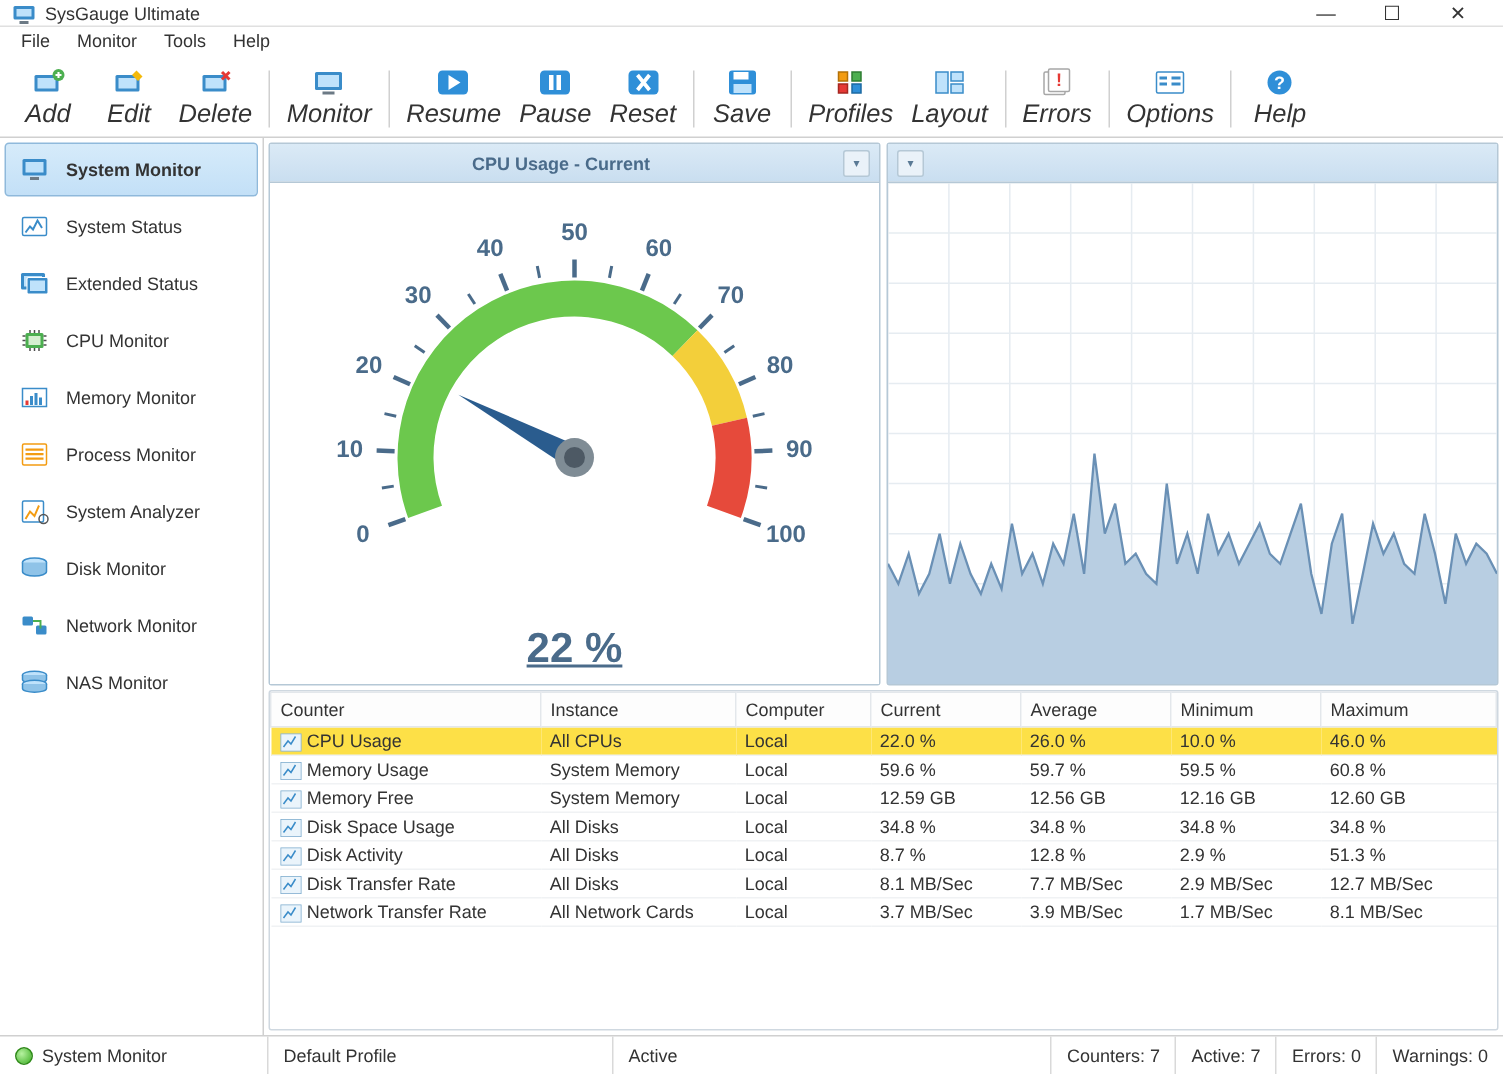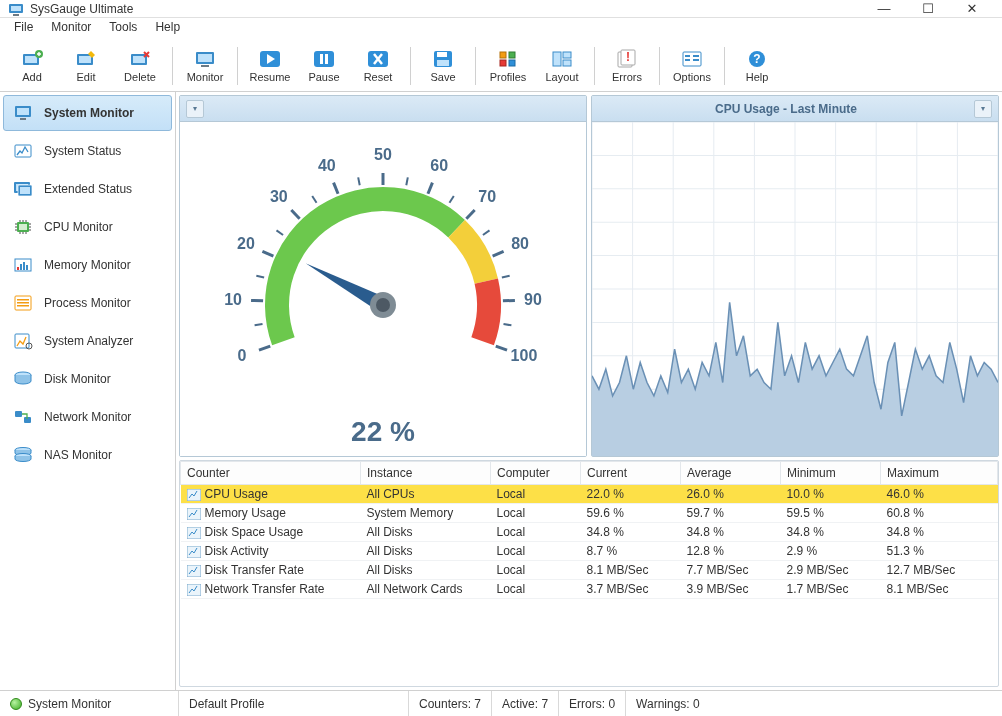--- a/index.html
+++ b/index.html
@@ -10,40 +10,40 @@
 .titlebar .title { font-size: 12px; color: #333; }
 .titlebar .window-controls { margin-left: auto; display: flex; }
 .window-controls .wc { width: 44px; height: 29px; display: flex; align-items: center; justify-content: center; font-size: 13px; color: #333; cursor: default; }
 
 .menubar { height: 22px; display: flex; align-items: flex-start; padding: 0 6px; gap: 2px; }
 .menubar .menu-item { padding: 2px 8px; font-size: 12px; cursor: default; }
 
 .toolbar { height: 52px; display: flex; align-items: center; padding: 4px 6px; gap: 2px; border-bottom: 1px solid #d0d0d0; }
 .toolbar .tbtn { display: flex; flex-direction: column; align-items: center; justify-content: center; min-width: 52px; height: 46px; padding: 2px 4px; border: 1px solid transparent; border-radius: 3px; cursor: default; }
 .toolbar .tbtn .ticon { width: 26px; height: 22px; display: flex; align-items: center; justify-content: center; }
-.toolbar .tbtn .tlabel { font-size: 11px; color: #333; margin-top: 1px; }
+.toolbar .tbtn .tlabel { font-size: 17px; color: #333; margin-top: 1px; font-style: italic; }
 .toolbar .sep { width: 1px; height: 38px; background: #d0d0d0; margin: 0 4px; }
 
 .main { flex: 1; display: flex; overflow: hidden; }
 
 .sidebar { width: 176px; border-right: 1px solid #d0d0d0; display: flex; flex-direction: column; padding-top: 2px; background: #fff; }
 .sidebar .sitem { display: flex; align-items: center; height: 36px; padding: 0 8px; font-size: 12px; cursor: default; margin: 1px 3px; border: 1px solid transparent; border-radius: 3px; }
 .sidebar .sitem.selected { background: linear-gradient(#d6ebfa, #c3e0f7); border-color: #8fb9db; font-weight: bold; }
 .sidebar .sitem .sicon { width: 22px; height: 18px; margin-right: 10px; display: flex; align-items: center; justify-content: center; }
 
 .content { flex: 1; display: flex; flex-direction: column; padding: 3px; gap: 3px; min-width: 0; }
 .panels { display: flex; gap: 4px; height: 362px; }
 .panel { flex: 1; border: 1px solid #b5c8d6; border-radius: 2px; display: flex; flex-direction: column; min-width: 0; }
 .panel-header { height: 26px; background: linear-gradient(#dbeaf6, #c9def0); border-bottom: 1px solid #b5c8d6; display: flex; align-items: center; padding: 0 6px; }
 .panel-title { flex: 1; text-align: center; font-weight: bold; color: #4a6b8a; font-size: 12px; }
 .panel-options-btn { width: 18px; height: 18px; border: 1px solid #b5c8d6; border-radius: 2px; background: #eaf2f9; display: flex; align-items: center; justify-content: center; font-size: 8px; color: #5a7a95; cursor: default; }
 .panel-body { flex: 1; position: relative; background: #fff; overflow: hidden; }
 
 .gauge-wrap { position: absolute; inset: 0; display: flex; flex-direction: column; align-items: center; justify-content: center; }
-.gauge-value { font-size: 28px; font-weight: bold; color: #4a6b8a; margin-top: 6px; }
+.gauge-value { font-size: 28px; font-weight: bold; color: #4a6b8a; margin-top: 6px; text-decoration: underline; }
 
 .chart-svg { width: 100%; height: 100%; display: block; }
 
 .table-area { flex: 1; border: 1px solid #cfd8e0; border-radius: 2px; overflow: hidden; display: flex; flex-direction: column; }
 .table-area table { width: 100%; border-collapse: collapse; table-layout: fixed; }
 .table-area thead th { text-align: left; font-weight: normal; font-size: 12px; padding: 4px 6px; background: #fdfdfd; border: 1px solid #e3e7eb; color: #333; }
 .table-area tbody td { font-size: 12px; padding: 2px 6px; border-bottom: 1px solid #f0f2f4; white-space: nowrap; }
 .table-area tbody tr.selected td { background: #fde047; }
 .row-icon { display: inline-block; width: 14px; height: 12px; margin-right: 4px; vertical-align: middle; }
 
@@ -327,20 +327,21 @@
         </span>
         <span>NAS Monitor</span>
       </div>
     </div>
 
   <div class="content">
     <div class="panels">
 
       <div class="panel">
         <div class="panel-header">
+          <span class="panel-title">CPU Usage - Current</span>
           <span class="panel-options-btn">▾</span>
         </div>
         <div class="panel-body">
           <div class="gauge-wrap">
             <svg id="gauge-svg" width="360" height="280" viewBox="0 0 360 280">
                 <path d="M69.1162707472628 215.3583769124289 A118 118 0 0 1 261.9696877141617 90.11790356003917 L245.29788682314575 107.3820587681668 A94 94 0 0 0 91.6688936461246 207.14989347261286 Z" fill="#6cc84d"></path>
                 <path d="M261.9696877141617 90.11790356003917 A118 118 0 0 1 294.97566764465773 148.45577558742394 L271.5907860898121 153.85460089167668 A94 94 0 0 0 245.29788682314575 107.3820587681668 Z" fill="#f3cf3a"></path>
                 <path d="M294.97566764465773 148.45577558742394 A118 118 0 0 1 290.8837292527372 215.35837691242892 L268.3311063538754 207.14989347261286 A94 94 0 0 0 271.5907860898121 153.85460089167668 Z" fill="#e64a3b"></path>
                 <line x1="55.960574056260086" y1="220.14665891898827" x2="67.23688550569099" y2="216.04241719908023" stroke="#4a6b8a" stroke-width="3"></line>
                 <text x="39.04610688211375" y="231.30302149885028" text-anchor="middle" font-size="16" font-weight="bold" fill="#4a6b8a">0</text>
@@ -378,21 +379,20 @@
                 <circle cx="180" cy="175" r="13" fill="#7f8c95"></circle>
                 <circle cx="180" cy="175" r="7" fill="#4d5964"></circle>
               </svg>
             <div class="gauge-value">22 %</div>
           </div>
         </div>
       </div>
 
       <div class="panel">
         <div class="panel-header">
-          <span class="panel-title">CPU Usage - Last Minute</span>
           <span class="panel-options-btn">▾</span>
         </div>
         <div class="panel-body">
           <svg id="chart-svg" class="chart-svg" viewBox="0 0 400 330" preserveAspectRatio="none">
               <line x1="0" y1="0" x2="0" y2="330" stroke="#e6ecf1"></line>
               <line x1="40" y1="0" x2="40" y2="330" stroke="#e6ecf1"></line>
               <line x1="80" y1="0" x2="80" y2="330" stroke="#e6ecf1"></line>
               <line x1="120" y1="0" x2="120" y2="330" stroke="#e6ecf1"></line>
               <line x1="160" y1="0" x2="160" y2="330" stroke="#e6ecf1"></line>
               <line x1="200" y1="0" x2="200" y2="330" stroke="#e6ecf1"></line>
@@ -464,20 +464,32 @@
               <td>Local</td>
               <td>59.6 %</td>
               <td>59.7 %</td>
               <td>59.5 %</td>
               <td>60.8 %</td>
             </tr>
             <tr>
               <td><span class="row-icon"><svg width="14" height="12" viewBox="0 0 14 12">
                     <rect x="0" y="0" width="14" height="12" fill="#eaf4fb" stroke="#7aa9cc"></rect>
                     <path d="M2 9l3-4 2 2 3-5" stroke="#3a8cc9" stroke-width="1" fill="none"></path>
+                  </svg></span>Memory Free</td>
+              <td>System Memory</td>
+              <td>Local</td>
+              <td>12.59 GB</td>
+              <td>12.56 GB</td>
+              <td>12.16 GB</td>
+              <td>12.60 GB</td>
+            </tr>
+            <tr>
+              <td><span class="row-icon"><svg width="14" height="12" viewBox="0 0 14 12">
+                    <rect x="0" y="0" width="14" height="12" fill="#eaf4fb" stroke="#7aa9cc"></rect>
+                    <path d="M2 9l3-4 2 2 3-5" stroke="#3a8cc9" stroke-width="1" fill="none"></path>
                   </svg></span>Disk Space Usage</td>
               <td>All Disks</td>
               <td>Local</td>
               <td>34.8 %</td>
               <td>34.8 %</td>
               <td>34.8 %</td>
               <td>34.8 %</td>
             </tr>
             <tr>
               <td><span class="row-icon"><svg width="14" height="12" viewBox="0 0 14 12">
@@ -522,20 +534,23 @@
 </div>
 
 <div class="statusbar">
   <div class="sb-seg" style="width:178px">
     <span class="status-dot"></span>
     <span>System Monitor</span>
   </div>
   <div class="sb-seg" style="width:230px">
     <span>Default Profile</span>
   </div>
+  <div class="sb-seg flex-spacer">
+    <span>Active</span>
+  </div>
   <div class="sb-seg">
     <span>Counters: 7</span>
   </div>
   <div class="sb-seg">
     <span>Active: 7</span>
   </div>
   <div class="sb-seg">
     <span>Errors: 0</span>
   </div>
   <div class="sb-seg">

